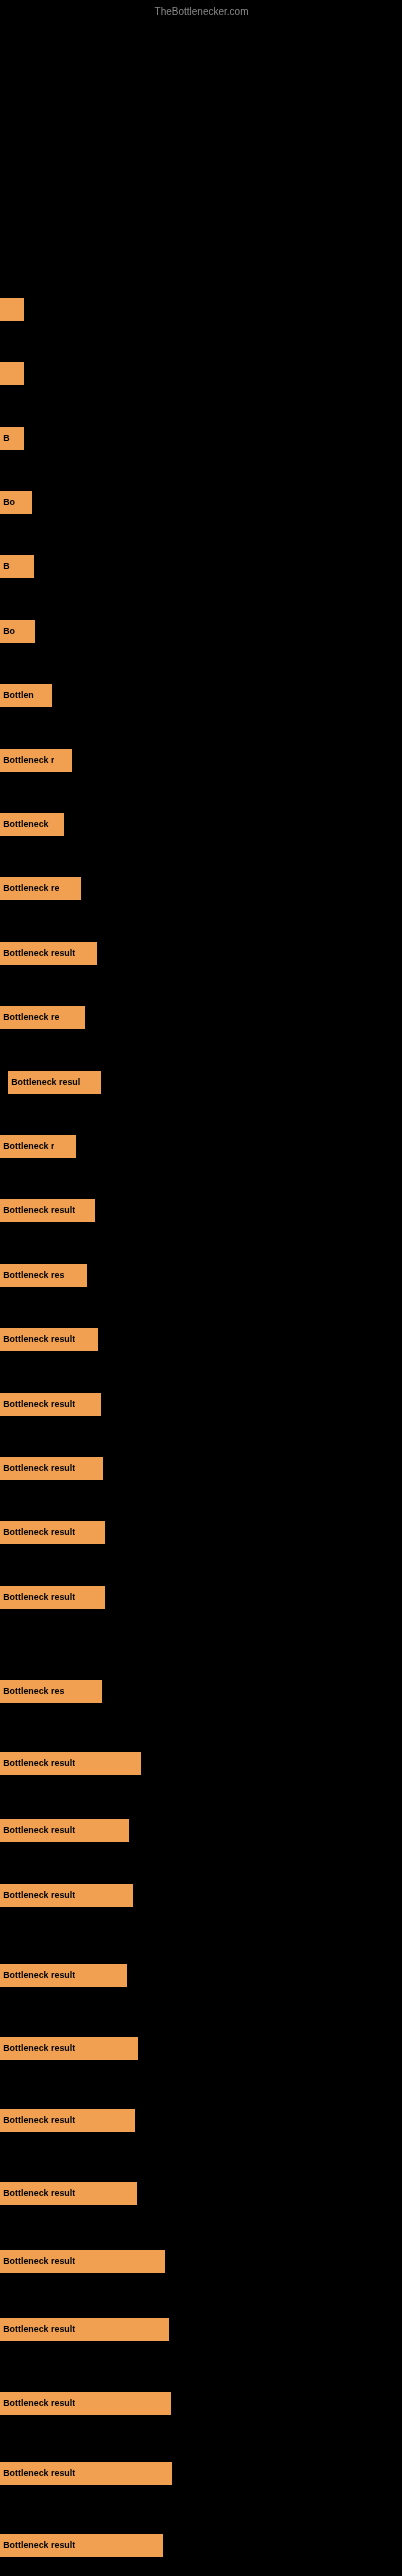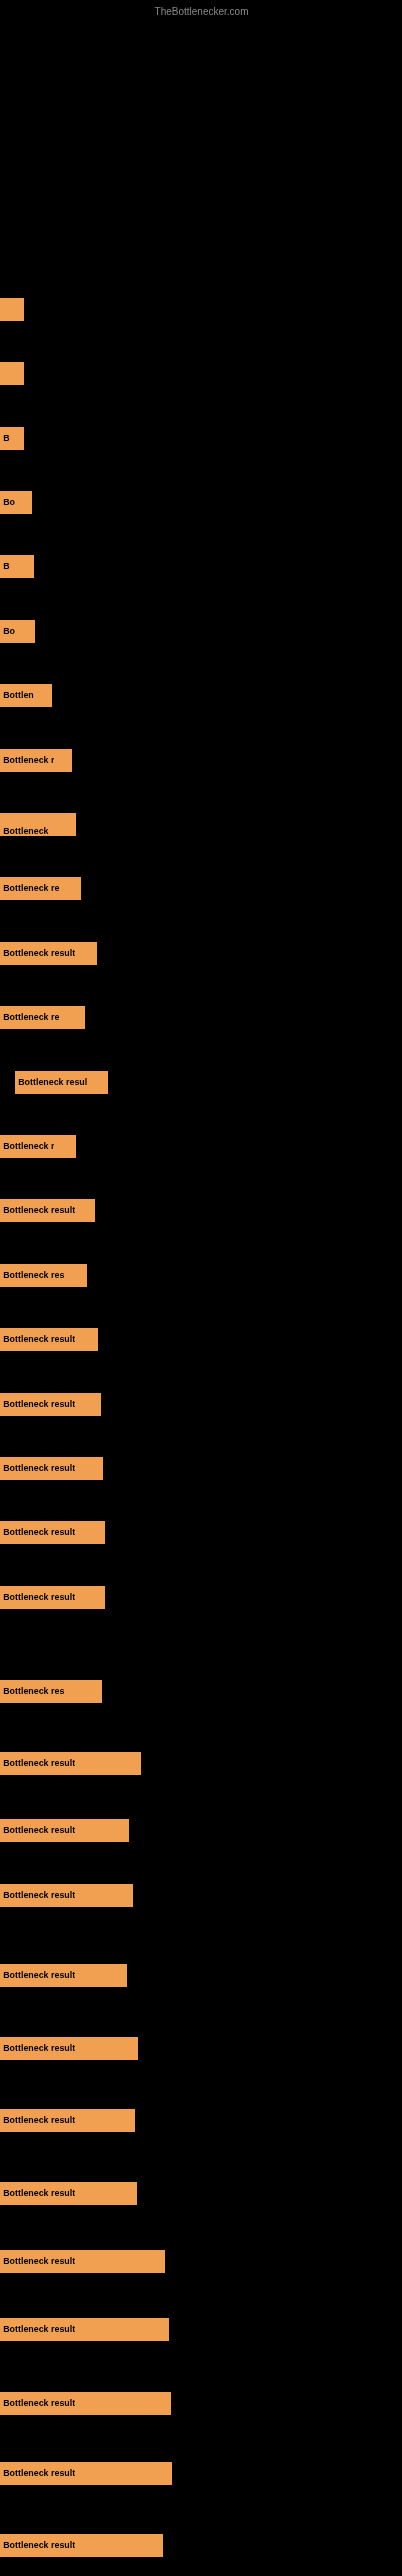--- a/index.html
+++ b/index.html
@@ -85,40 +85,40 @@
       <div class="bar" style="width: 52px;">
         <span class="bar-label">Bottlen</span>
       </div>
     </div>
     <div class="bar-container" style="top: 749px; left: 0px;">
       <div class="bar" style="width: 72px;">
         <span class="bar-label">Bottleneck r</span>
       </div>
     </div>
     <div class="bar-container" style="top: 813px; left: 0px;">
-      <div class="bar" style="width: 76px; align-items: flex-end;">
+      <div class="bar" style="width: 64px;">
         <span class="bar-label">Bottleneck</span>
       </div>
     </div>
     <div class="bar-container" style="top: 877px; left: 0px;">
       <div class="bar" style="width: 81px;">
         <span class="bar-label">Bottleneck re</span>
       </div>
     </div>
     <div class="bar-container" style="top: 942px; left: 0px;">
       <div class="bar" style="width: 97px;">
         <span class="bar-label">Bottleneck result</span>
       </div>
     </div>
     <div class="bar-container" style="top: 1006px; left: 0px;">
       <div class="bar" style="width: 85px;">
         <span class="bar-label">Bottleneck re</span>
       </div>
     </div>
-    <div class="bar-container" style="top: 1071px; left: 15px;">
+    <div class="bar-container" style="top: 1071px; left: 8px;">
       <div class="bar" style="width: 93px;">
         <span class="bar-label">Bottleneck resul</span>
       </div>
     </div>
     <div class="bar-container" style="top: 1135px; left: 0px;">
       <div class="bar" style="width: 76px;">
         <span class="bar-label">Bottleneck r</span>
       </div>
     </div>
     <div class="bar-container" style="top: 1199px; left: 0px;">

